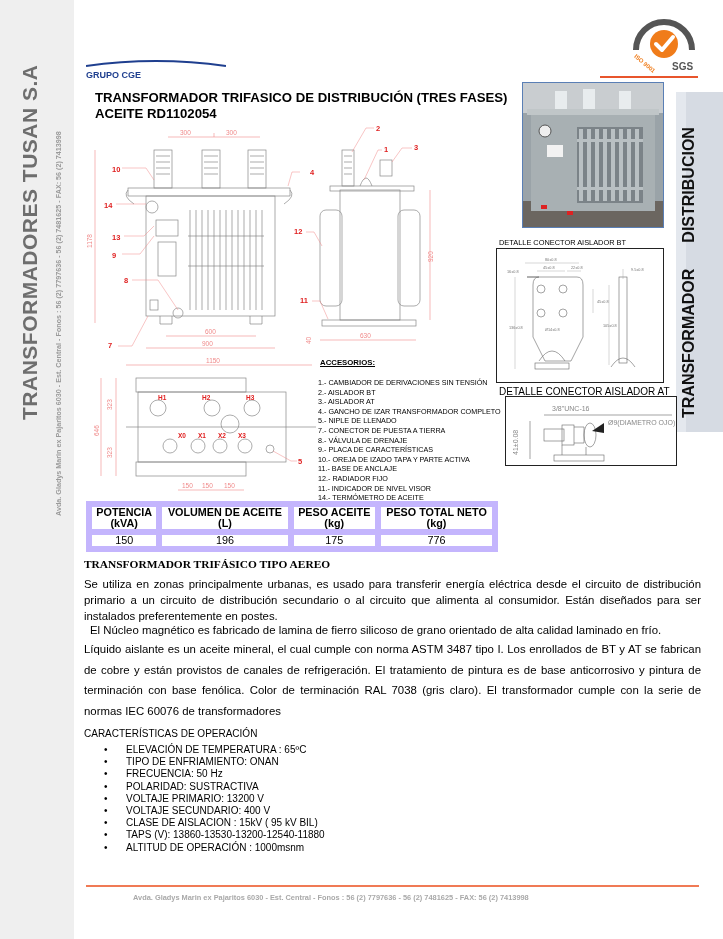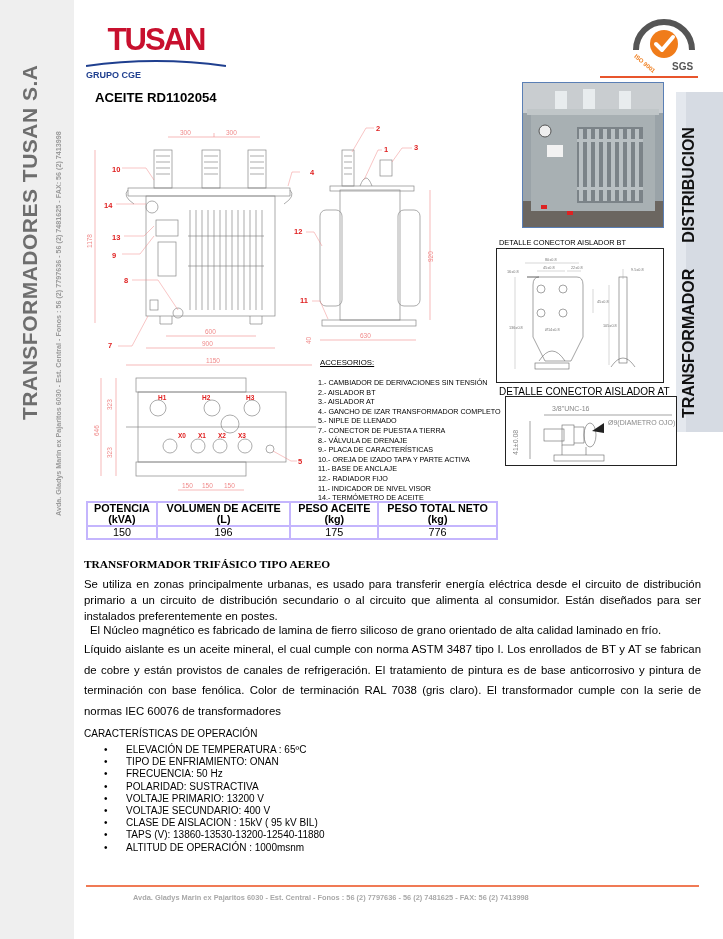--- a/index.html
+++ b/index.html
@@ -18,28 +18,28 @@
   .logo { position:absolute; left:86px; top:22px; width:140px; height:48px; }
   .logo-word { position:absolute; left:0; top:0; width:140px; text-align:center; font-size:31px; font-weight:bold;
          color:#c8102e; letter-spacing:-2px; font-family:"Liberation Sans", sans-serif; }
   .logo-arc { position:absolute; left:0; top:34px; width:140px; height:12px; }
   .logo-sub { position:absolute; left:0; top:48px; width:140px; text-align:left; font-size:9px; font-weight:bold; color:#1f3f8f; }
   .sgs { position:absolute; left:628px; top:10px; width:72px; height:64px; }
   .orange-top { position:absolute; left:600px; top:76px; width:98px; height:2px; background:#e8552c; }
   .doc-title { position:absolute; left:95px; top:90px; font-size:13.2px; font-weight:bold; line-height:16px; white-space:nowrap; }
   .photo { position:absolute; left:522px; top:82px; width:140px; height:144px; border:1px solid #5a7fb5; }
   .drawings { position:absolute; left:0; top:0; }
-  .acc-title { position:absolute; left:320px; top:358px; font-size:7.8px; font-weight:normal; text-decoration:underline; }
+  .acc-title { position:absolute; left:320px; top:358px; font-size:7.8px; font-weight:bold; text-decoration:underline; }
   .acc-list { position:absolute; left:318px; top:378px; font-size:7.2px; line-height:9.6px; margin:0; padding:0; list-style:none; white-space:nowrap; }
   .det-bt-label { position:absolute; left:499px; top:238px; font-size:7.4px; }
   .det-bt-box { position:absolute; left:496px; top:248px; width:168px; height:135px; border:1.5px solid #222; box-sizing:border-box; }
   .det-at-label { position:absolute; left:499px; top:386px; font-size:10px; }
   .det-at-box { position:absolute; left:505px; top:396px; width:172px; height:70px; border:1.5px solid #222; box-sizing:border-box; }
   table.spec { position:absolute; left:86px; top:501px; border-collapse:collapse; font-size:10.8px; width:412px; }
-  table.spec td { border:2px solid #c4b5fd; text-align:center; padding:0 3px; height:11px; line-height:11px; }
+  table.spec td { border:6px solid #c4b5fd; text-align:center; padding:0 3px; height:11px; line-height:11px; }
   table.spec tr.h td { font-weight:bold; }
   table.spec tr.h1 td { border-bottom:none; }
   table.spec tr.h2 td { border-top:none;margin-top:8px; }
   .sec-title { position:absolute; left:84px; top:558px; font-family:"Liberation Serif", serif; font-weight:bold; font-size:11.4px; white-space:nowrap; }
   .para { position:absolute; left:84px; width:617px; font-size:11.4px; text-align:justify; text-align-last:left; }
   .p1 { top:576px; line-height:16px; }
   .p2 { top:622px; left:82px; line-height:16px; white-space:nowrap;padding-left:8px; }
   .p3 { top:639px; line-height:20.5px; }
   .char-title { position:absolute; left:84px; top:728px; font-size:10px; font-weight:normal; white-space:nowrap; }
   ul.char { position:absolute; left:104px; top:744px; margin:0; padding:0; list-style:none; font-size:10px; line-height:12.2px; }
@@ -50,21 +50,20 @@
   svg text { font-family:"Liberation Sans", sans-serif; }
 </style>
 </head>
 <body>
 
 <div class="left-band"></div>
 <div class="left-title">TRANSFORMADORES TUSAN S.A</div>
 <div class="left-addr">Avda. Gladys Marin ex Pajaritos 6030 - Est. Central  - Fonos : 56 (2) 7797636  - 56 (2) 7481625 - FAX: 56 (2) 7413998</div>
 
 <div class="logo">
-  <div class="logo-word">TUSAN</div>
   <svg class="logo-arc" viewBox="0 0 140 12">
     <path d="M0 10 Q70 0 140 10" stroke="#1f3f8f" stroke-width="2" fill="none"></path>
   </svg>
   <div class="logo-sub">GRUPO CGE</div>
 </div>
 
 <svg class="sgs" viewBox="0 0 72 64">
   <path d="M8 40 A28 28 0 1 1 64 40" stroke="#555" stroke-width="6" fill="none"></path>
   <circle cx="36" cy="34" r="14" fill="#f07c1a"></circle>
   <path d="M28 34 L34 40 L45 27" stroke="#fff" stroke-width="4" fill="none" stroke-linecap="round" stroke-linejoin="round"></path>
@@ -72,20 +71,21 @@
   <text x="44" y="60" font-size="10" font-weight="bold" fill="#555">SGS</text>
 </svg>
 <div class="orange-top"></div>
 
 <div class="right-band"></div>
 <div class="right-title">
   <span>TRANSFORMADOR</span><span>DISTRIBUCION</span>
 </div>
 
 <div class="doc-title">
+  <div>TRANSFORMADOR TRIFASICO DE DISTRIBUCIÓN (TRES FASES)</div>
   <div>ACEITE RD1102054</div>
 </div>
 
 <svg class="photo" viewBox="0 0 140 144">
   <rect width="140" height="144" fill="#9aa3a8"></rect>
   <rect x="0" y="0" width="140" height="30" fill="#c9cdd0"></rect>
   <rect x="0" y="118" width="140" height="26" fill="#6b6660"></rect>
   <rect x="8" y="28" width="124" height="100" fill="#a8b0b3"></rect>
   <g fill="#e8ecee">
     <rect x="32" y="8" width="12" height="24"></rect>

